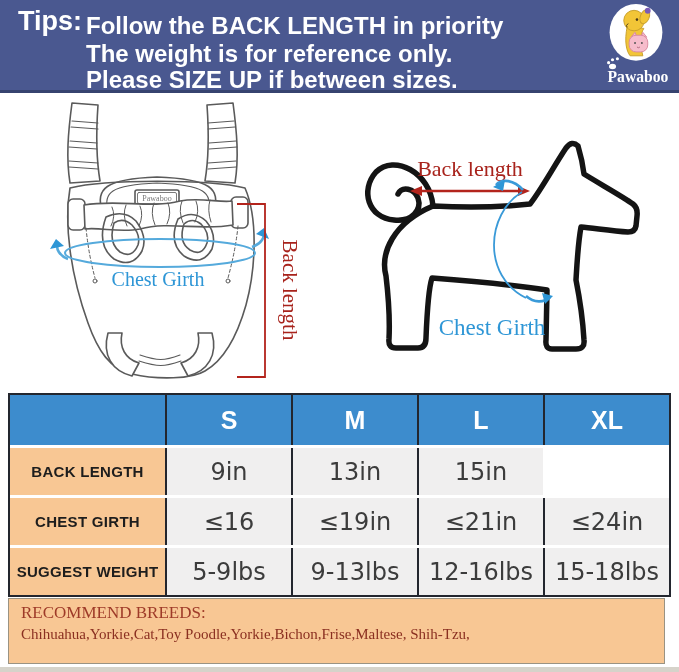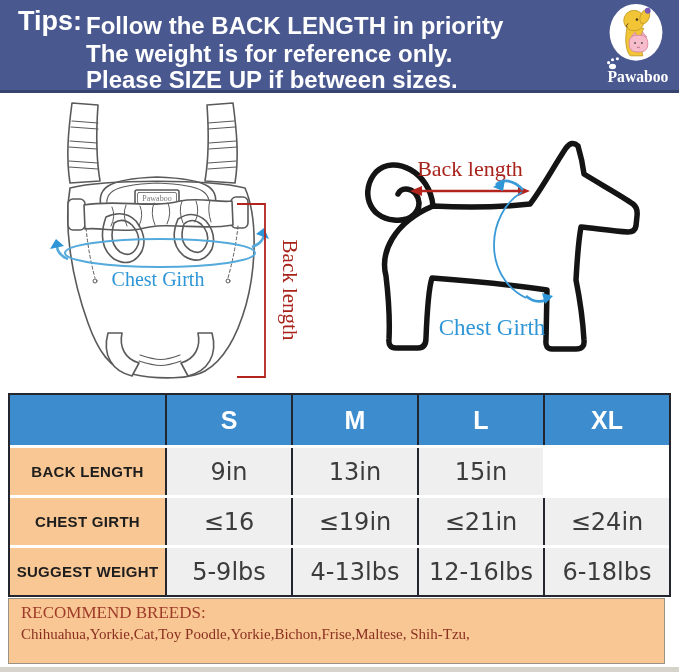--- a/index.html
+++ b/index.html
@@ -207,23 +207,23 @@
     <div class="t-row">
       <div class="t-cell label">CHEST GIRTH</div>
       <div class="t-cell value">≤16</div>
       <div class="t-cell value">≤19in</div>
       <div class="t-cell value">≤21in</div>
       <div class="t-cell value">≤24in</div>
     </div>
     <div class="t-row">
       <div class="t-cell label">SUGGEST WEIGHT</div>
       <div class="t-cell value">5-9lbs</div>
-      <div class="t-cell value">4-13lbs</div>
+      <div class="t-cell value">9-13lbs</div>
       <div class="t-cell value">12-16lbs</div>
-      <div class="t-cell value">6-18lbs</div>
+      <div class="t-cell value">15-18lbs</div>
     </div>
   </div>
 
   <div class="breeds">
     <div class="breeds-title">RECOMMEND BREEDS:</div>
     <div class="breeds-line">Chihuahua,Yorkie,Cat,Toy Poodle,Yorkie,Bichon,Frise,Maltese, Shih-Tzu,</div>
   </div>
 
   <div class="bottom-strip"></div>
 </div>

